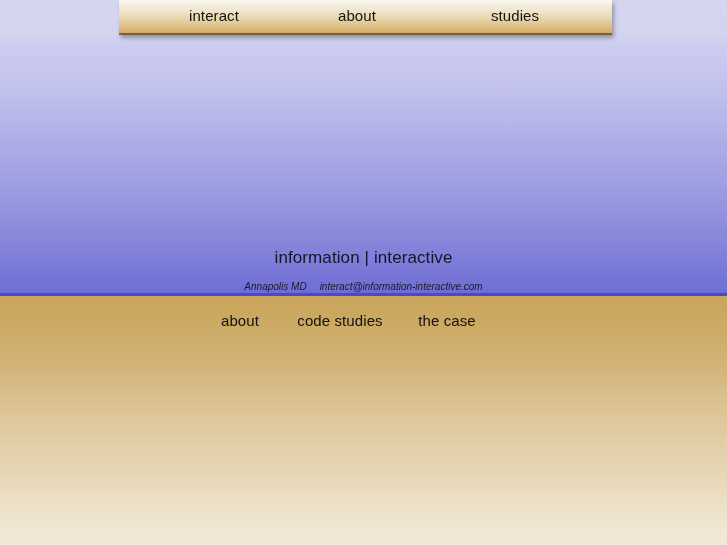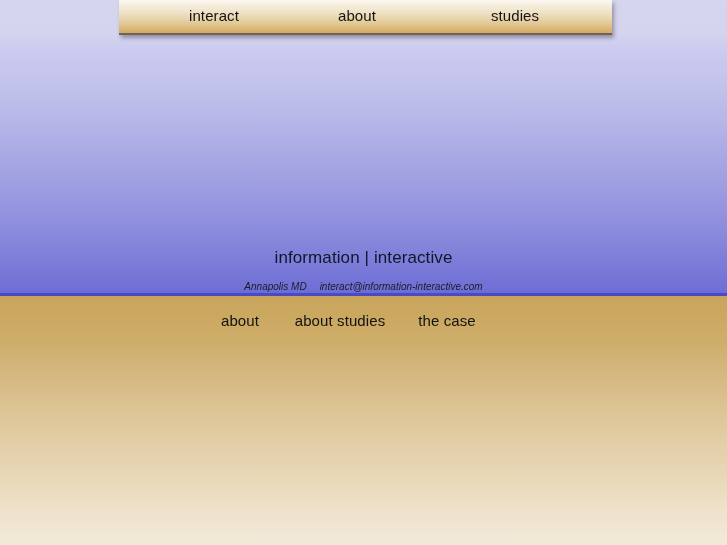--- a/index.html
+++ b/index.html
@@ -183,21 +183,21 @@
     <div class="brand-title">information | interactive</div>
     <div class="brand-subline"><span>Annapolis MD</span><span class="brand-sub-sep"></span><span>interact@information-interactive.com</span></div>
   </div>
 
   <div class="region-divider"></div>
 
   <div class="lower-region"></div>
 
   <div class="bottom-nav">
     <span class="bottom-nav-item bpos-0">about</span>
-    <span class="bottom-nav-item bpos-1">about studies</span>
+    <span class="bottom-nav-item bpos-1">code studies</span>
     <span class="bottom-nav-item bpos-2">the case</span>
   </div>
 
   <div class="top-bar">
     <div class="top-bar-inner">
       <span class="top-nav-item pos-0">interact</span>
       <span class="top-nav-item pos-1">about</span>
       <span class="top-nav-item pos-2">studies</span>
     </div>
   </div>

